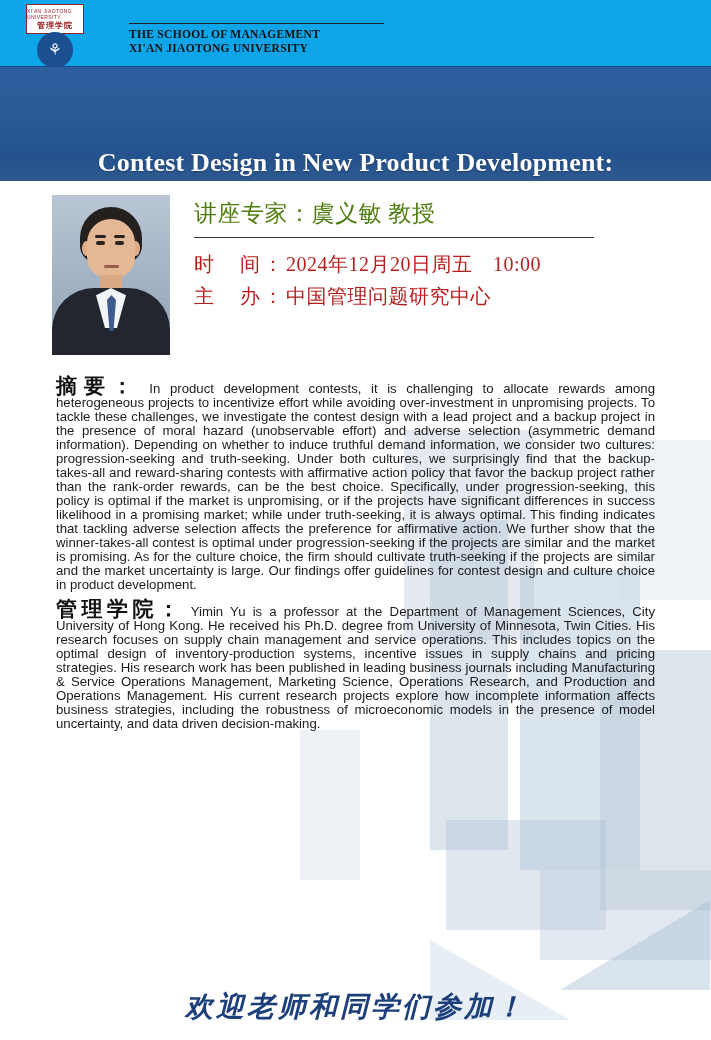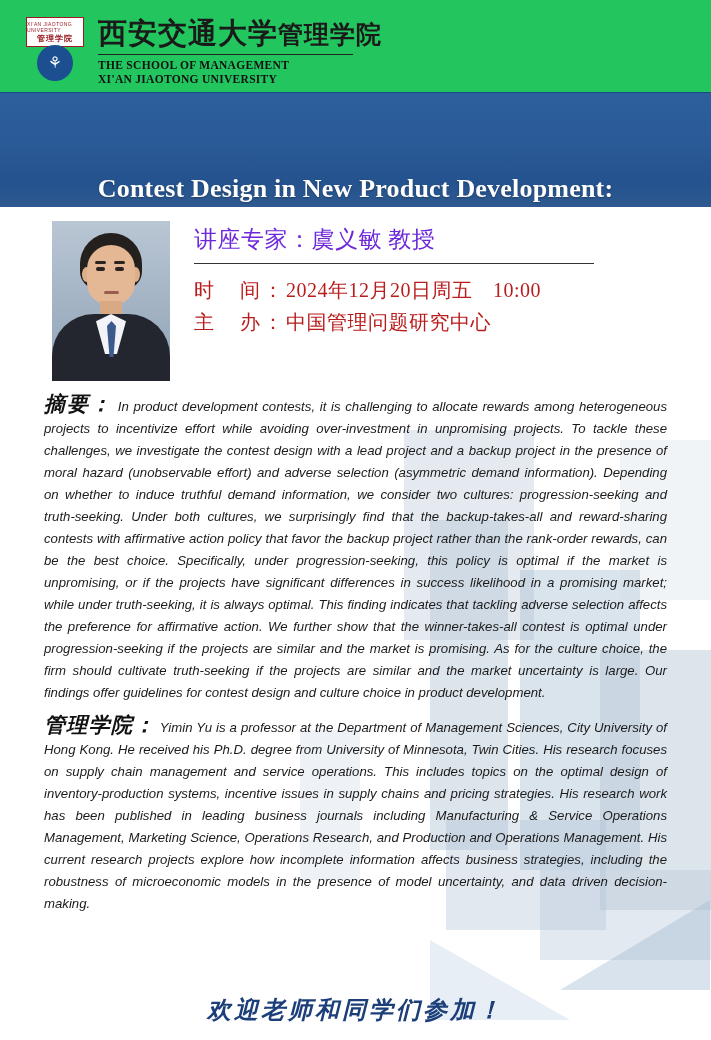--- a/index.html
+++ b/index.html
@@ -10,28 +10,29 @@
     width: 711px;
     height: 1040px;
     background: #ffffff;
     font-family: "Liberation Sans", sans-serif;
     overflow: hidden;
     position: relative;
   }
 
   
   .header {
-    height: 92px;
-    background: #22c55e;
+    height: 66px;
+    background: #0ea5e9;
     display: flex;
     align-items: center;
     padding: 8px 0 0 26px;
     box-sizing: border-box;
     position: relative;
     z-index: 5;
+    gap: 31px;
   }
   .logo-mark {
     width: 62px;
     height: 66px;
     position: relative;
     flex: 0 0 auto;
     margin-right: 10px;
   }
   .logo-badge {
     width: 58px;
@@ -239,21 +240,21 @@
     clip-path: polygon(50% 0, 100% 14%, 72% 100%, 28% 100%, 0 14%);
   }
 
   .info-text {
     flex: 1 1 auto;
     padding-top: 4px;
   }
   .speaker-line {
     font-family: "Liberation Serif", serif;
     font-size: 23px;
-    color: #6d28d9;
+    color: #4d7c0f;
     line-height: 30px;
     padding-bottom: 8px;
     letter-spacing: 0.5px;
   }
   .speaker-rule {
     border-bottom: 1.5px solid #333;
     width: 400px;
     margin-bottom: 10px;
   }
   .meta-row {
@@ -296,60 +297,56 @@
   .sec-title {
     font-family: "Liberation Serif", serif;
     font-size: 21px;
     font-weight: bold;
     color: #111;
     letter-spacing: 1px;
   }
   .para {
     font-family: "Liberation Sans", sans-serif;
     font-size: 13.2px;
-    line-height: 22px;
+    line-height: 14px;
     color: #1b1b1b;
     text-align: justify;
     text-justify: inter-word;
-    margin: 0;
-    font-style: italic;
+    margin: 12px;
   }
   .para.abstract { margin-bottom: 10px; }
   .bio-block { margin-top: 4px; }
 
   
   .footer-welcome {
     position: absolute;
     left: 0; right: 0;
     bottom: 14px;
     text-align: center;
     font-family: "Liberation Serif", serif;
-    font-size: 24px;
+    font-size: 28px;
     font-style: italic;
     font-weight: bold;
     color: #1c3f7a;
     letter-spacing: 3px;
     z-index: 6;
   }
 </style>
 </head>
 <body>
 
 <div class="header">
   <div class="logo-mark">
     <div class="logo-badge">
       <div class="logo-badge-top">XI'AN JIAOTONG UNIVERSITY</div>
       <div class="logo-badge-bot">管理学院</div>
     </div>
     <div class="logo-seal">⚘</div>
   </div>
   <div class="header-text">
-    <div class="cn-title">
-      <span>西安交通大学</span><span class="sub">管理学院</span>
-    </div>
     <div class="en-rule"></div>
     <div class="en-line1">THE SCHOOL OF MANAGEMENT</div>
     <div class="en-line2">XI'AN JIAOTONG UNIVERSITY</div>
   </div>
 </div>
 
 <div class="banner">
   <div class="banner-line">Contest Design in New Product Development:</div>
 </div>
 

